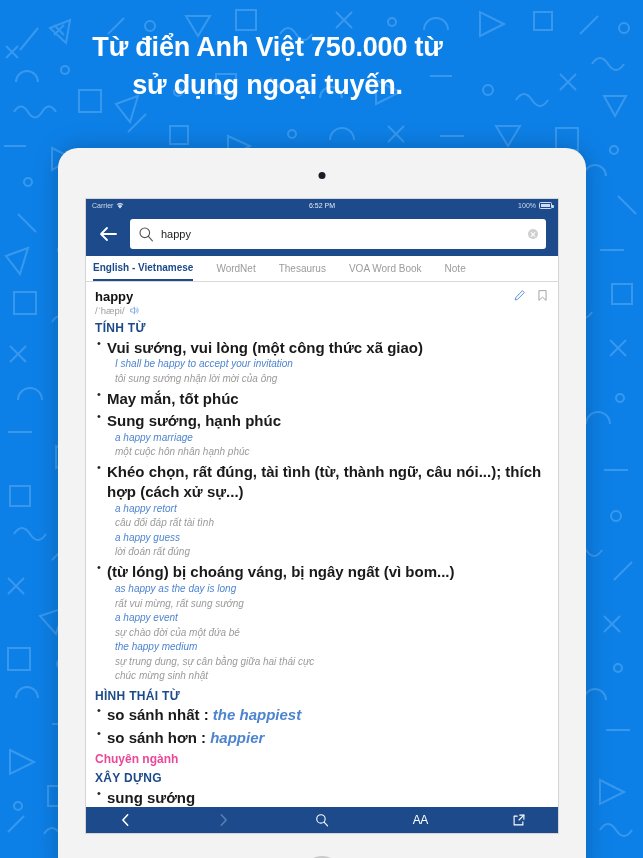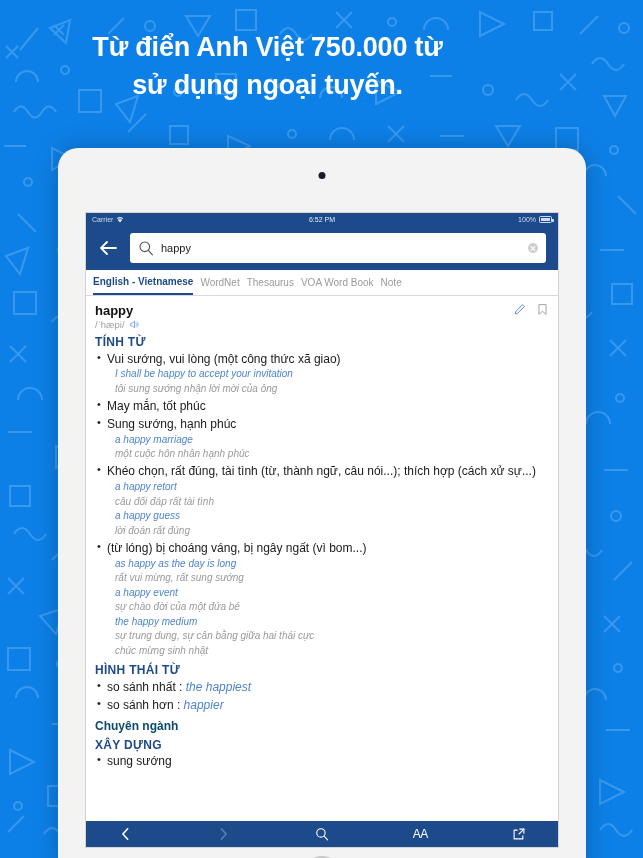--- a/index.html
+++ b/index.html
@@ -47,21 +47,21 @@
     position: absolute; left: 50%; bottom: -18px;
     transform: translateX(-50%);
     width: 40px; height: 40px; border-radius: 50%;
     border: 2px solid #c8c8c8;
     background: #f3f3f3;
   }
 
   
   #screen {
     position: absolute;
-    left: 27px; top: 64px;
+    left: 27px; top: 50px;
     width: 474px; height: 636px;
     background: #ffffff;
     overflow: hidden;
     border: 1px solid #d5d5d5;
     display: flex; flex-direction: column;
   }
 
   
   #status-bar {
     height: 13px; background: #1d4a8a;
@@ -109,21 +109,21 @@
     content: ""; position: absolute; left: 2px; top: 4.5px;
     width: 6px; height: 1px; background: #ffffff;
   }
   #clear-btn::before { transform: rotate(45deg); }
   #clear-btn::after  { transform: rotate(-45deg); }
 
   
   #tab-bar {
     height: 26px; background: #ffffff; border-bottom: 1px solid #d9d9d9;
     display: flex; align-items: stretch; padding-left: 7px;
-    flex: 0 0 auto; gap: 7px;
+    flex: 0 0 auto; gap: 23px;
   }
   .tab {
     display: flex; align-items: center; font-size: 10px;
     color: #9b9b9b; cursor: pointer; white-space: nowrap;
   }
   .tab.active {
     color: #1d4a8a; font-weight: bold;
     border-bottom: 2px solid #1d4a8a;
   }
 
@@ -139,29 +139,29 @@
 
   #pron-row { display: flex; align-items: center; gap: 4px; margin-top: 1px; }
   #pron-text { font-size: 9.5px; color: #a0a0a0; }
   #speaker-icon { width: 11px; height: 11px; cursor: pointer; }
 
   .pos-label {
     font-size: 12px; font-weight: bold; color: #1d4a8a;
     letter-spacing: .3px; margin-top: 5px; margin-bottom: 1px;
   }
   .section-title {
-    font-size: 12px; font-weight: bold; color: #0c4a6e; margin-top: 5px;
+    font-size: 12px; font-weight: bold; color: #ec4899; margin-top: 5px;
   }
   ul.senses { list-style: none; margin: 0; padding: 0; }
   li.sense { position: relative; padding-left: 12px; margin-top: 2.5px; }
   li.sense::before {
     content: "•"; position: absolute; left: 2px; top: -1px;
     font-size: 11px; color: #222;
   }
-  .sense-def { font-size: 12px; color: #1a1a1a; line-height: 1.32; }
+  .sense-def { font-size: 15px; color: #1a1a1a; line-height: 1.32; font-weight: bold; }
   .ex-en {
     font-size: 10px; color: #4d84cf; font-style: italic;
     line-height: 1.45; padding-left: 8px;
   }
   .ex-vi {
     font-size: 10px; color: #9a9a9a; font-style: italic;
     line-height: 1.45; padding-left: 8px;
   }
   .infl-term { color: #4d84cf; font-style: italic; }
 

